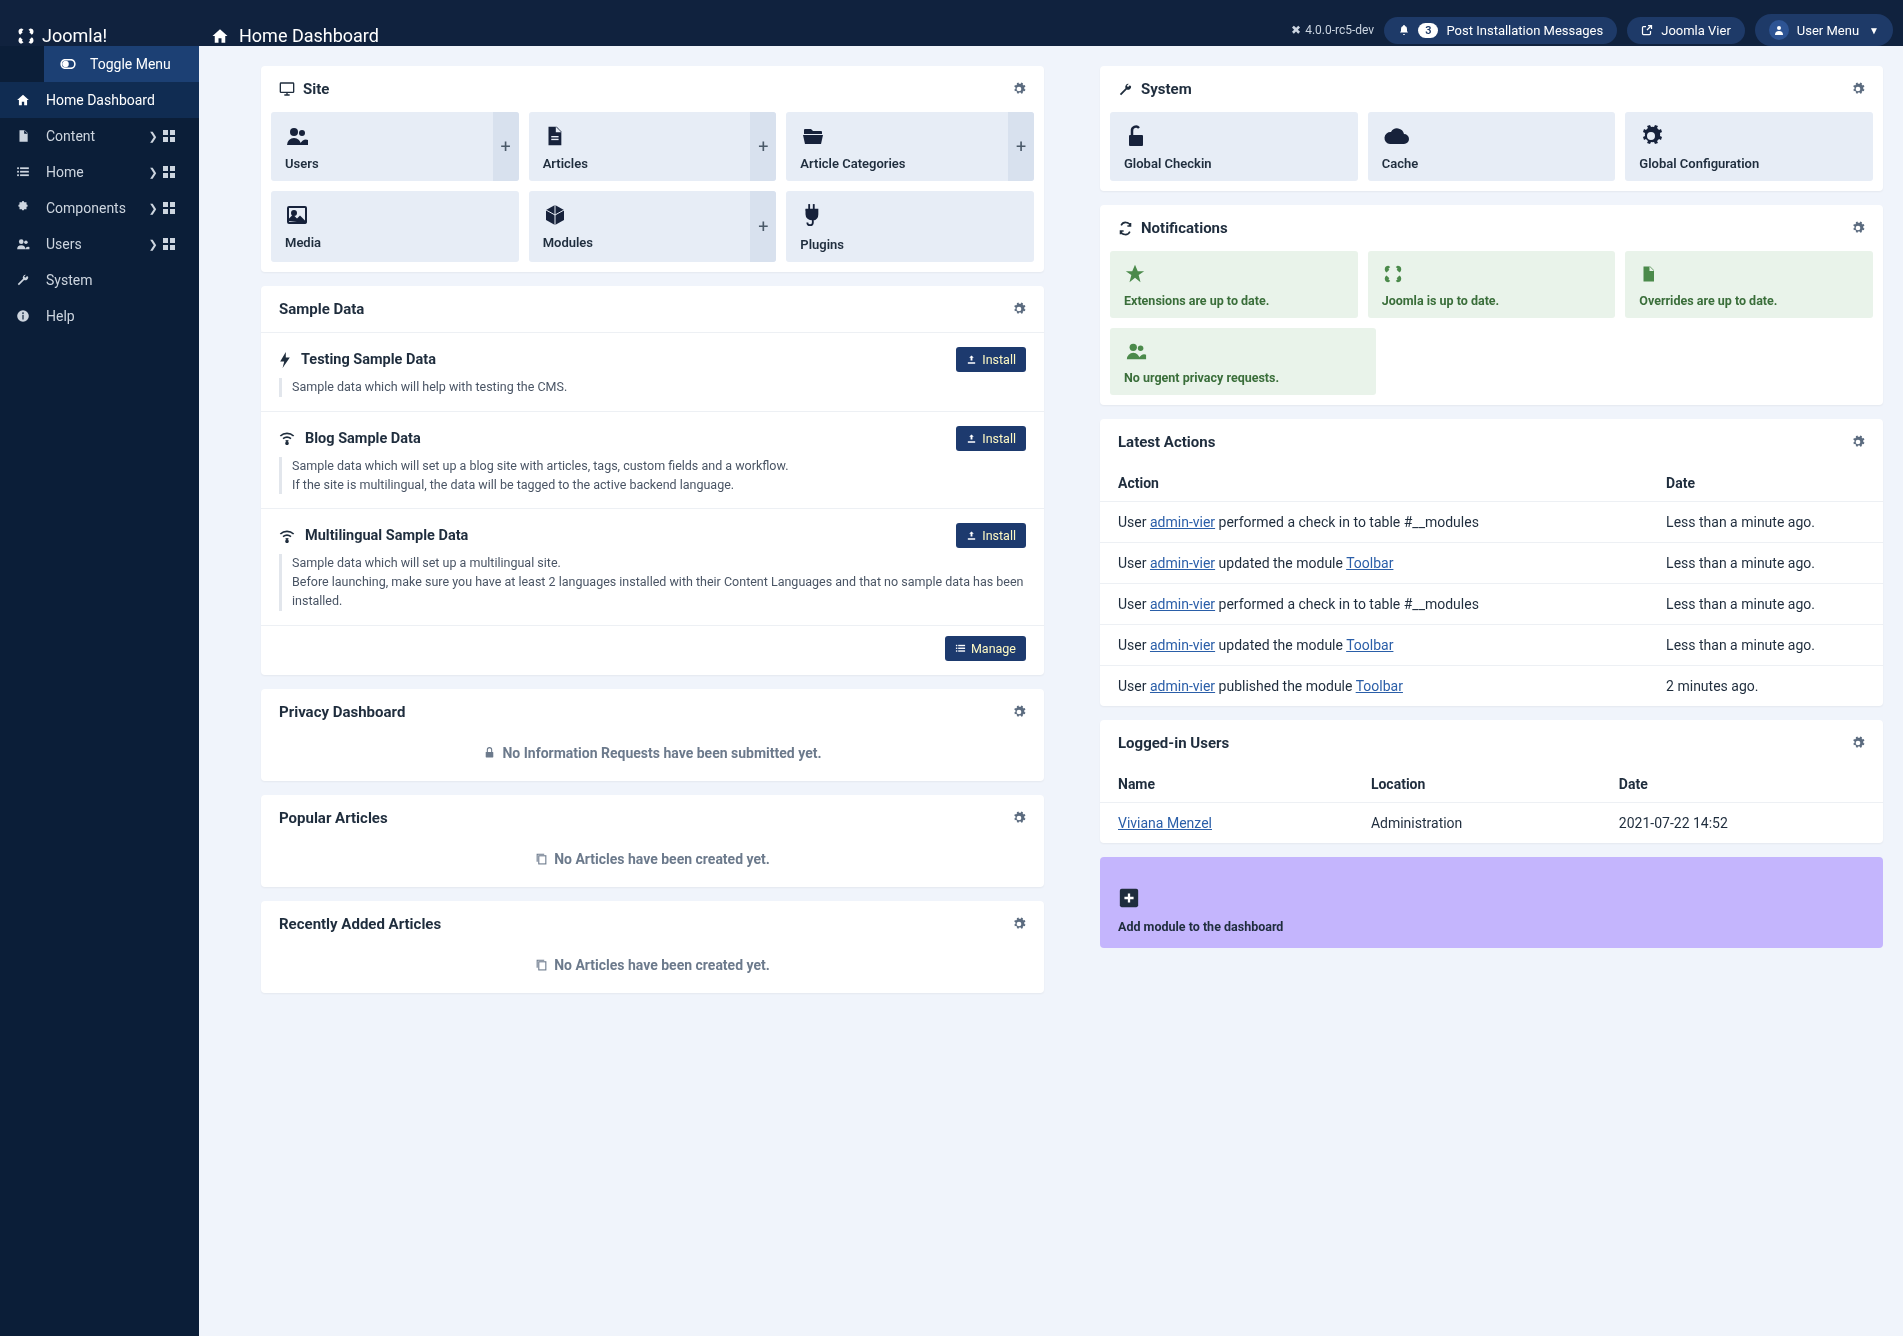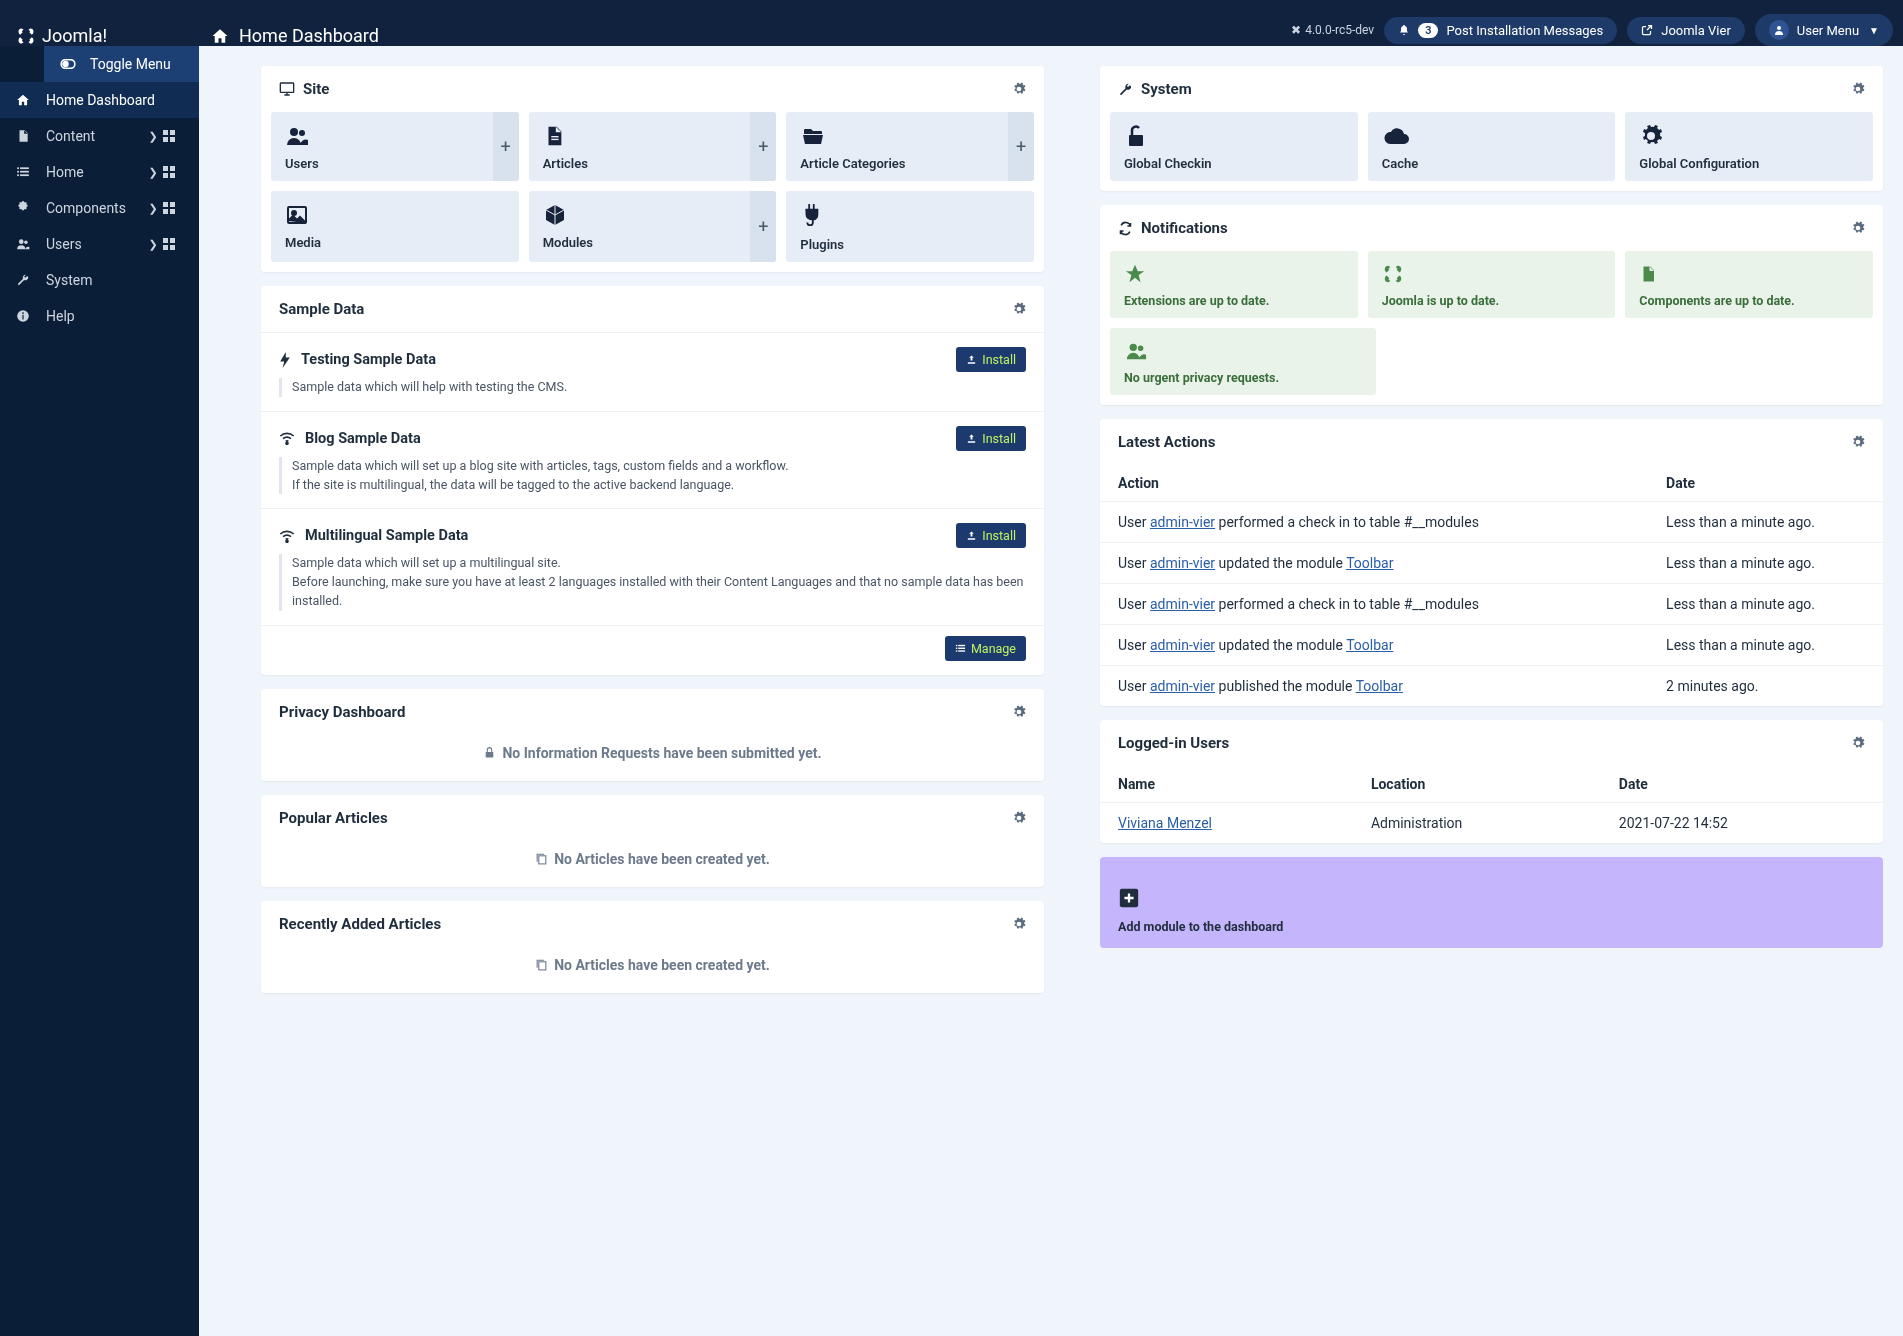--- a/index.html
+++ b/index.html
@@ -48,21 +48,21 @@
 .notif .nficon { font-size: 20px; margin-bottom: 8px; }
 .notif .nflabel { font-size: 12.5px; font-weight: 700; }
 
 
 .sd-item { border-top: 1px solid #edf0f4; padding: 14px 18px; }
 .sd-head { display: flex; align-items: center; margin-bottom: 6px; }
 .sd-head .sdicon { margin-right: 10px; font-size: 13px; }
 .sd-head .sdtitle { font-weight: 700; font-size: 14.5px; }
 .sd-head .btn { margin-left: auto; }
 .sd-desc { font-size: 12.5px; color: #4a5565; padding-left: 10px; border-left: 3px solid #e2e6ec; line-height: 1.5; }
-.btn { background: #1d3a6e; color: #bef264; border-radius: 3px; padding: 5px 10px; font-size: 12.5px; display: inline-flex; align-items: center; gap: 5px; cursor: pointer; }
+.btn { background: #1d3a6e; color: #fef9c3; border-radius: 3px; padding: 5px 10px; font-size: 12.5px; display: inline-flex; align-items: center; gap: 5px; cursor: pointer; }
 .sd-manage { padding: 10px 18px 14px; display: flex; justify-content: flex-end; border-top: 1px solid #edf0f4; }
 
 .empty { text-align: center; padding: 10px 18px 20px; color: #6c7a8c; font-weight: 700; font-size: 14px; display: flex; justify-content: center; align-items: center; gap: 6px; }
 .empty .eicon { font-size: 14px; }
 
 
 .tbl { width: 100%; border-collapse: collapse; }
 .tbl th { text-align: left; padding: 10px 18px; font-size: 14px; font-weight: 700; border-bottom: 1px solid #edf0f4; }
 .tbl td { padding: 12px 18px; font-size: 14px; border-bottom: 1px solid #edf0f4; vertical-align: middle; }
 .tbl tr:last-child td { border-bottom: none; }
@@ -563,21 +563,21 @@
                 </div>
                 <div class="nflabel">Joomla is up to date.</div>
               </div>
               <div class="notif">
                 <div class="nficon">
                   <svg width="18" height="22" viewBox="0 0 24 24" fill="#4b8a4b">
                     <path d="M6 2h9l5 5v15H6z"></path>
                     <path d="M14 2v6h6" fill="#e9f3ea"></path>
                   </svg>
                 </div>
-                <div class="nflabel">Components are up to date.</div>
+                <div class="nflabel">Overrides are up to date.</div>
               </div>
             </div>
           <div class="notif-row" id="notif-row-2">
               <div class="notif">
                 <div class="nficon">
                   <svg width="24" height="22" viewBox="0 0 24 24" fill="#4b8a4b">
                     <circle cx="9" cy="8" r="4"></circle>
                     <circle cx="17" cy="9" r="3"></circle>
                     <path d="M2 21a7 7 0 0 1 14 0zM15 21a6 6 0 0 1 8-5v5z"></path>
                   </svg>

